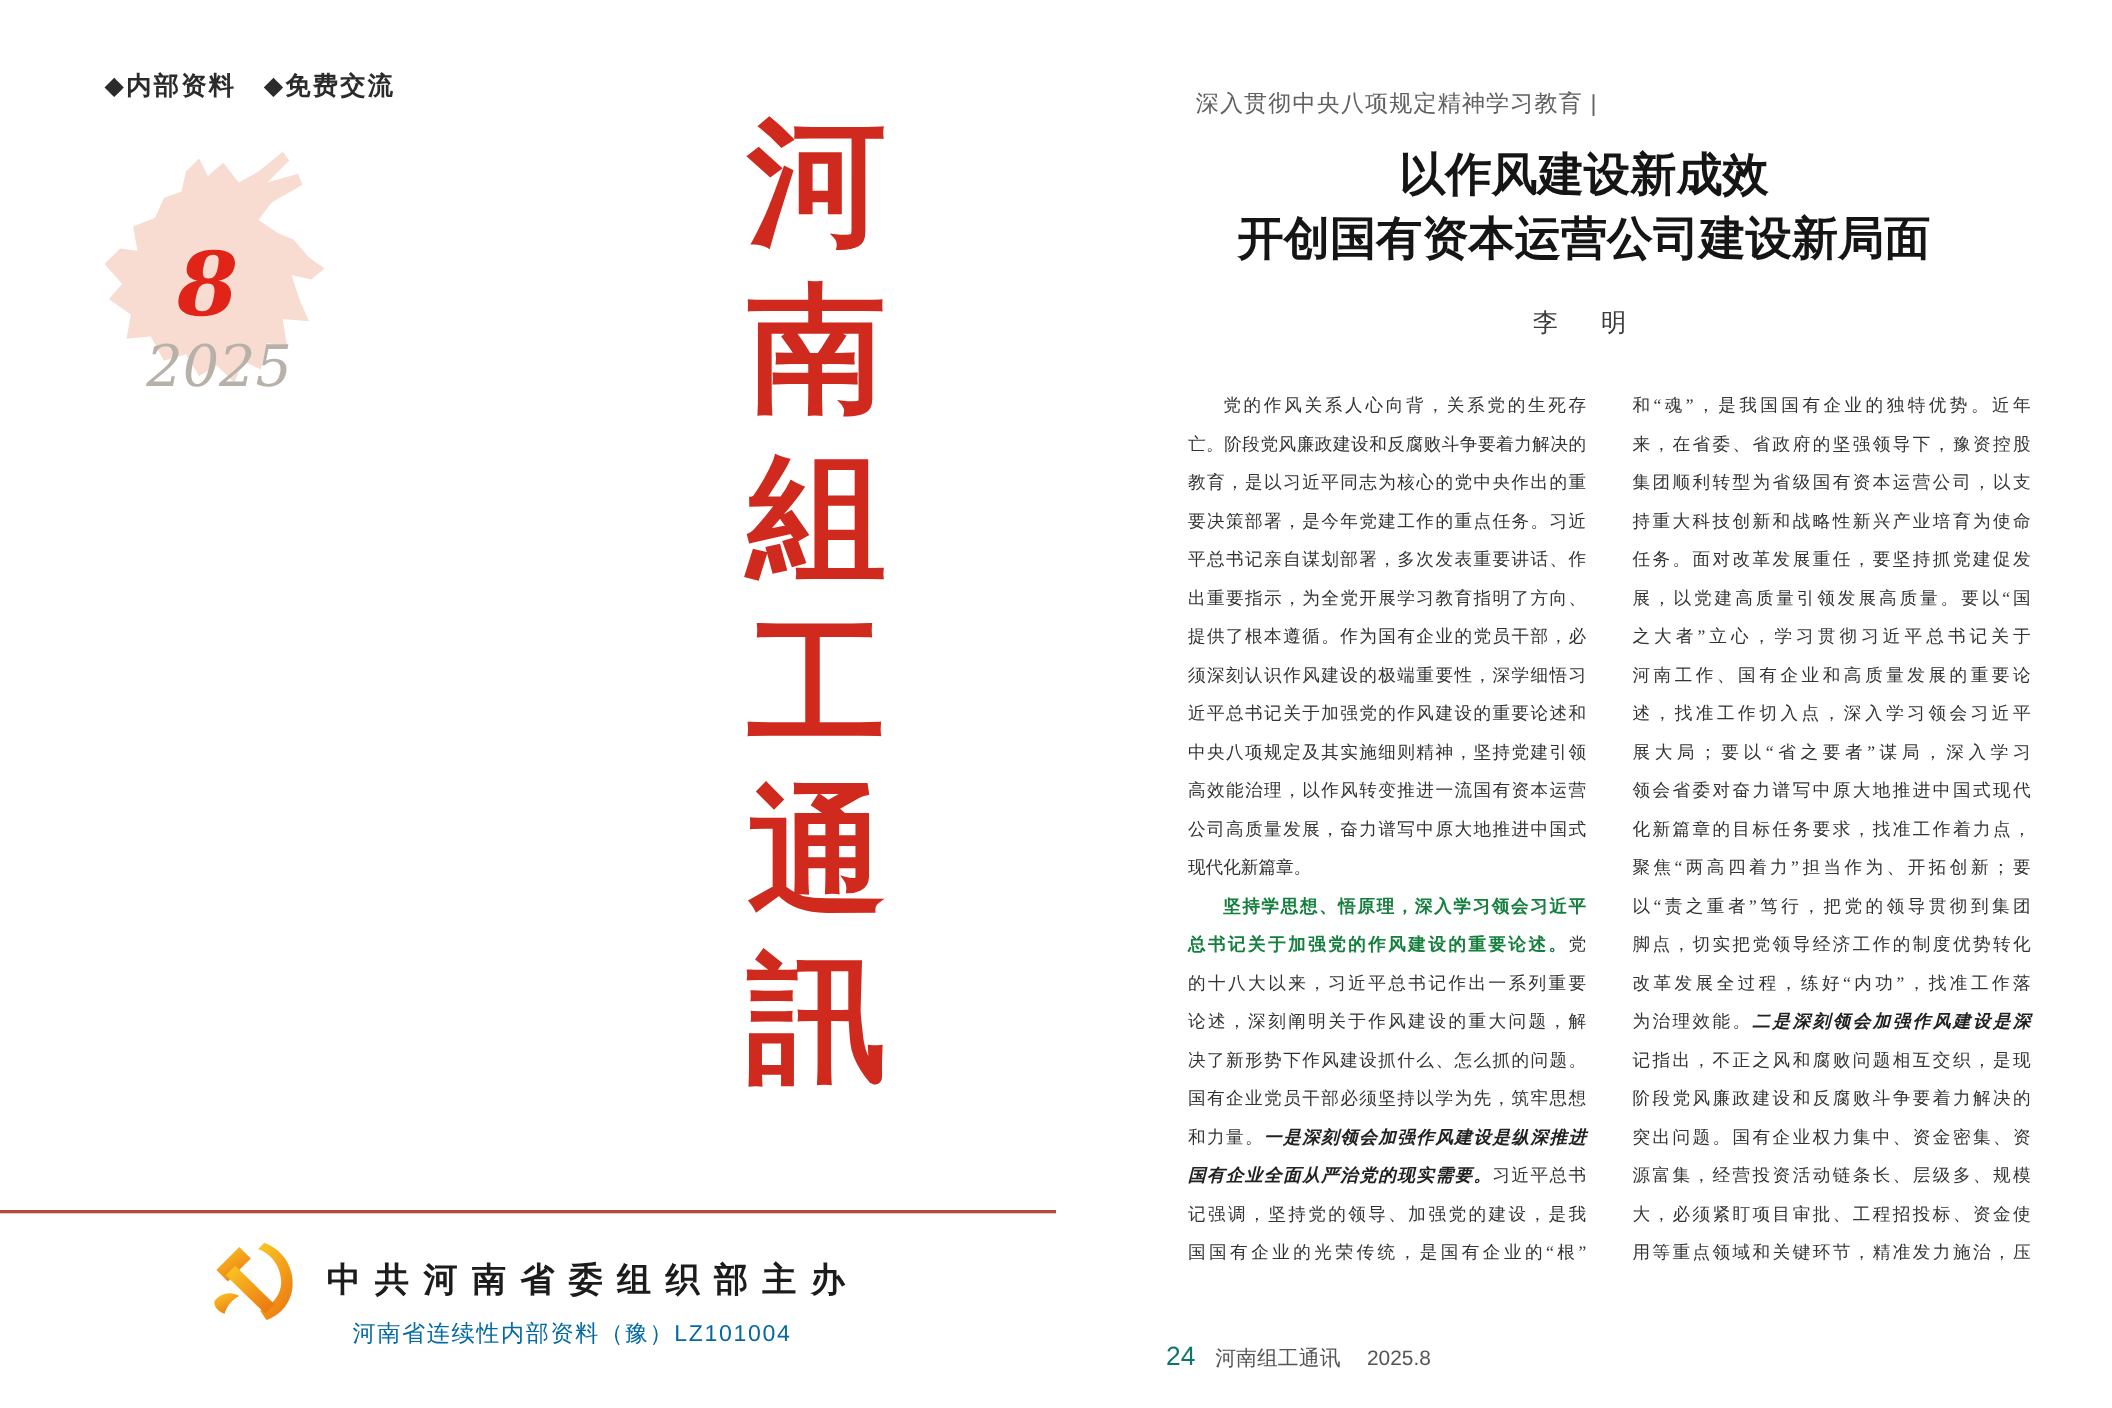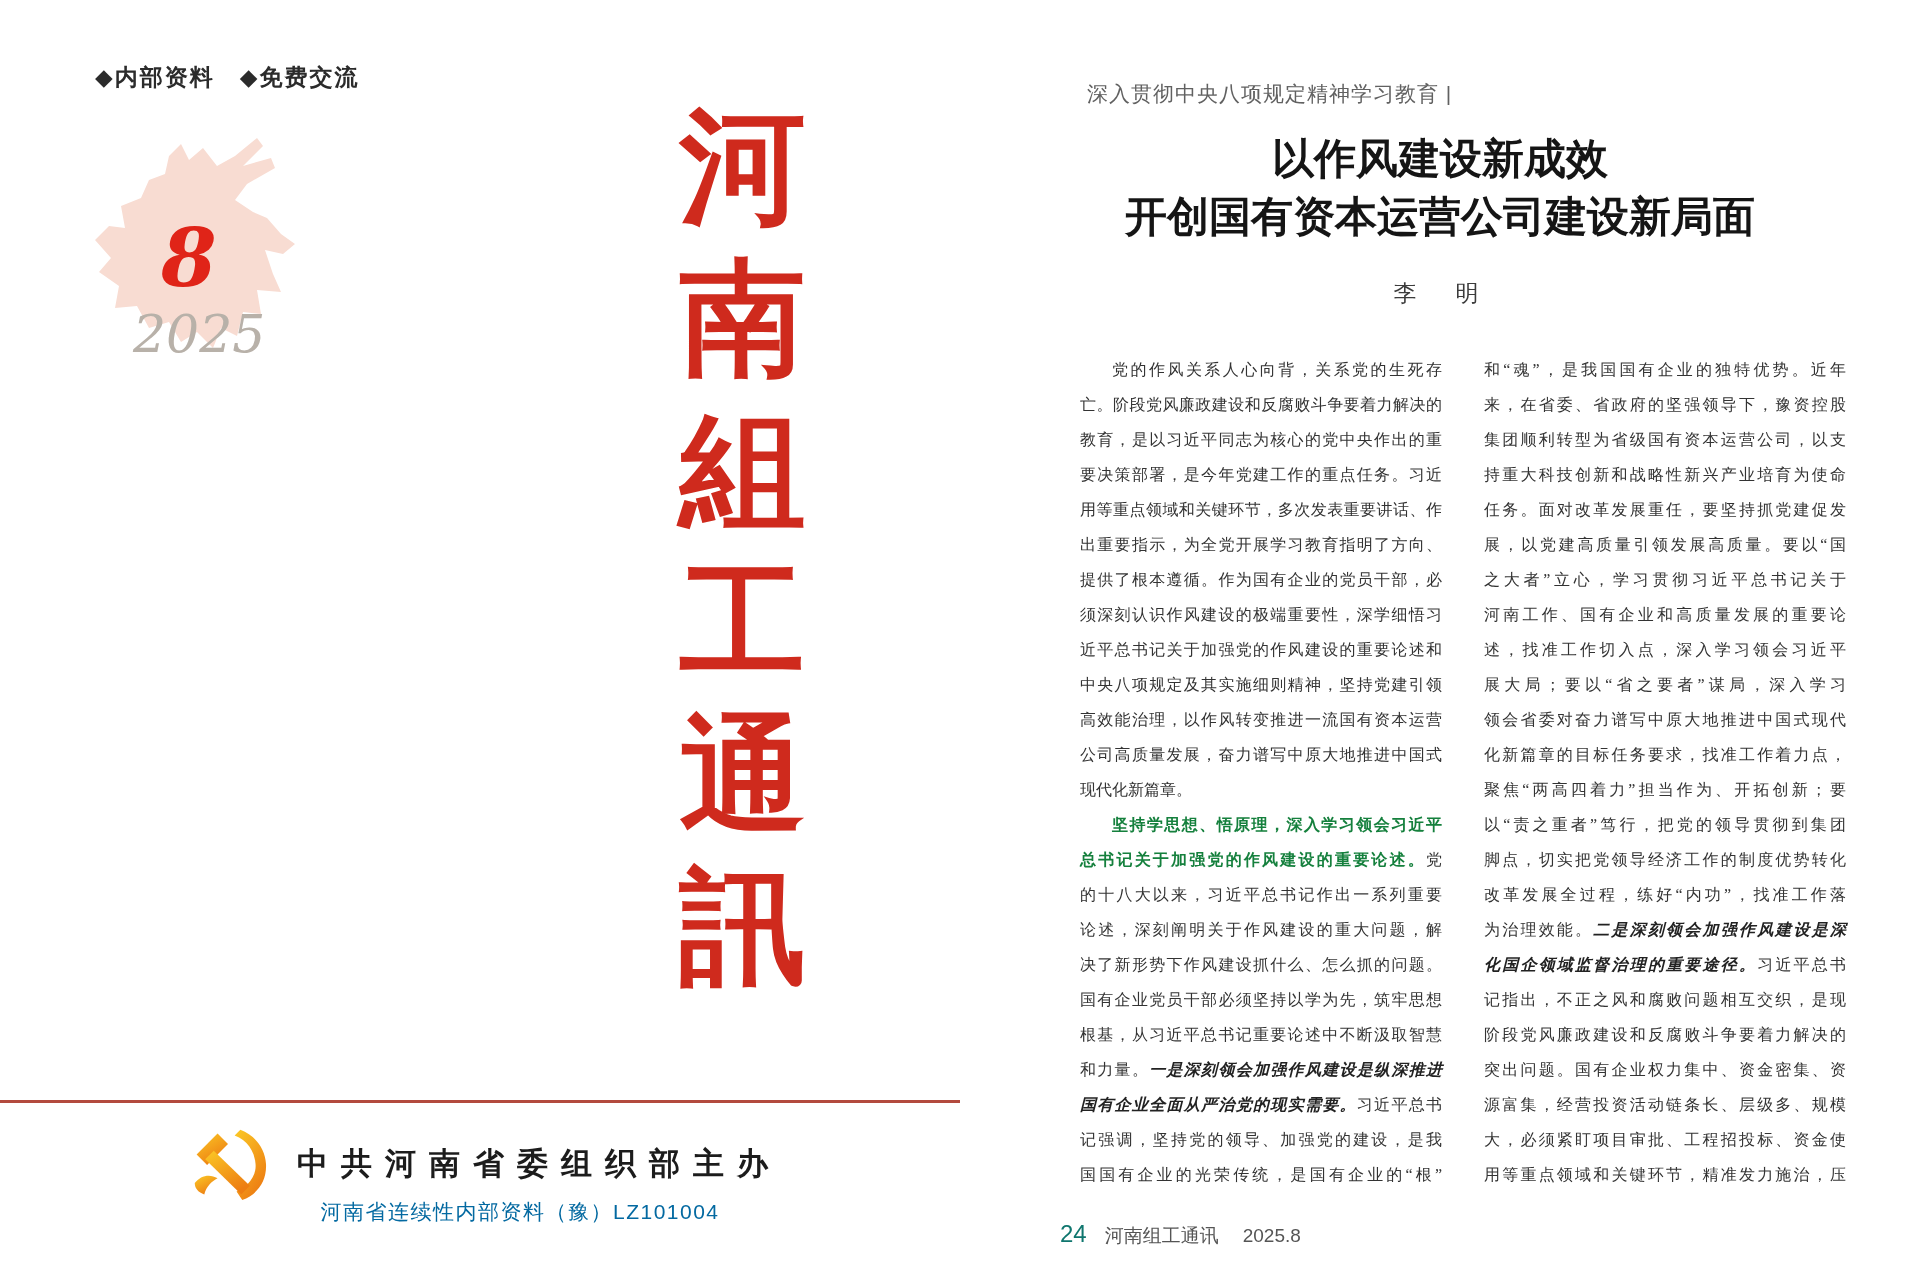--- a/index.html
+++ b/index.html
@@ -128,36 +128,35 @@
     <div class="title-line t1">以作风建设新成效</div>
     <div class="title-line t2">开创国有资本运营公司建设新局面</div>
 
     <div class="author">李　明</div>
 
     <div class="col col-left" id="col-left">
         <div class="bl ind"><span class="s-n">党的作风关系人心向背，关系党的生死存</span></div>
         <div class="bl"><span class="s-n">亡。阶段党风廉政建设和反腐败斗争要着力解决的</span></div>
         <div class="bl"><span class="s-n">教育，是以习近平同志为核心的党中央作出的重</span></div>
         <div class="bl"><span class="s-n">要决策部署，是今年党建工作的重点任务。习近</span></div>
-        <div class="bl"><span class="s-n">用等重点领域和关键环节，多次发表重要讲话、作</span></div>
+        <div class="bl"><span class="s-n">平总书记亲自谋划部署，多次发表重要讲话、作</span></div>
         <div class="bl"><span class="s-n">出重要指示，为全党开展学习教育指明了方向、</span></div>
         <div class="bl"><span class="s-n">提供了根本遵循。作为国有企业的党员干部，必</span></div>
         <div class="bl"><span class="s-n">须深刻认识作风建设的极端重要性，深学细悟习</span></div>
         <div class="bl"><span class="s-n">近平总书记关于加强党的作风建设的重要论述和</span></div>
         <div class="bl"><span class="s-n">中央八项规定及其实施细则精神，坚持党建引领</span></div>
         <div class="bl"><span class="s-n">高效能治理，以作风转变推进一流国有资本运营</span></div>
         <div class="bl"><span class="s-n">公司高质量发展，奋力谱写中原大地推进中国式</span></div>
         <div class="bl end"><span class="s-n">现代化新篇章。</span></div>
         <div class="bl ind"><span class="s-b">坚持学思想、悟原理，深入学习领会习近平</span></div>
         <div class="bl"><span class="s-b">总书记关于加强党的作风建设的重要论述。</span><span class="s-n">党</span></div>
         <div class="bl"><span class="s-n">的十八大以来，习近平总书记作出一系列重要</span></div>
         <div class="bl"><span class="s-n">论述，深刻阐明关于作风建设的重大问题，解</span></div>
         <div class="bl"><span class="s-n">决了新形势下作风建设抓什么、怎么抓的问题。</span></div>
         <div class="bl"><span class="s-n">国有企业党员干部必须坚持以学为先，筑牢思想</span></div>
-        <div class="bl"><span class="s-n">根基，从习近平总书记重要论述中不断汲取智慧</span></div>
         <div class="bl"><span class="s-n">和力量。</span><span class="s-e">一是深刻领会加强作风建设是纵深推进</span></div>
         <div class="bl"><span class="s-e">国有企业全面从严治党的现实需要。</span><span class="s-n">习近平总书</span></div>
         <div class="bl"><span class="s-n">记强调，坚持党的领导、加强党的建设，是我</span></div>
         <div class="bl"><span class="s-n">国国有企业的光荣传统，是国有企业的“根”</span></div>
       </div>
     <div class="col col-right" id="col-right">
         <div class="bl"><span class="s-n">和“魂”，是我国国有企业的独特优势。近年</span></div>
         <div class="bl"><span class="s-n">来，在省委、省政府的坚强领导下，豫资控股</span></div>
         <div class="bl"><span class="s-n">集团顺利转型为省级国有资本运营公司，以支</span></div>
         <div class="bl"><span class="s-n">持重大科技创新和战略性新兴产业培育为使命</span></div>
@@ -167,21 +166,20 @@
         <div class="bl"><span class="s-n">河南工作、国有企业和高质量发展的重要论</span></div>
         <div class="bl"><span class="s-n">述，找准工作切入点，深入学习领会习近平</span></div>
         <div class="bl"><span class="s-n">展大局；要以“省之要者”谋局，深入学习</span></div>
         <div class="bl"><span class="s-n">领会省委对奋力谱写中原大地推进中国式现代</span></div>
         <div class="bl"><span class="s-n">化新篇章的目标任务要求，找准工作着力点，</span></div>
         <div class="bl"><span class="s-n">聚焦“两高四着力”担当作为、开拓创新；要</span></div>
         <div class="bl"><span class="s-n">以“责之重者”笃行，把党的领导贯彻到集团</span></div>
         <div class="bl"><span class="s-n">脚点，切实把党领导经济工作的制度优势转化</span></div>
         <div class="bl"><span class="s-n">改革发展全过程，练好“内功”，找准工作落</span></div>
         <div class="bl"><span class="s-n">为治理效能。</span><span class="s-e">二是深刻领会加强作风建设是深</span></div>
-        <div class="bl"><span class="s-e">化国企领域监督治理的重要途径。</span><span class="s-n">习近平总书</span></div>
         <div class="bl"><span class="s-n">记指出，不正之风和腐败问题相互交织，是现</span></div>
         <div class="bl"><span class="s-n">阶段党风廉政建设和反腐败斗争要着力解决的</span></div>
         <div class="bl"><span class="s-n">突出问题。国有企业权力集中、资金密集、资</span></div>
         <div class="bl"><span class="s-n">源富集，经营投资活动链条长、层级多、规模</span></div>
         <div class="bl"><span class="s-n">大，必须紧盯项目审批、工程招投标、资金使</span></div>
         <div class="bl"><span class="s-n">用等重点领域和关键环节，精准发力施治，压</span></div>
       </div>
 
     <div class="page-footer">
       <span class="pf-num">24</span>

